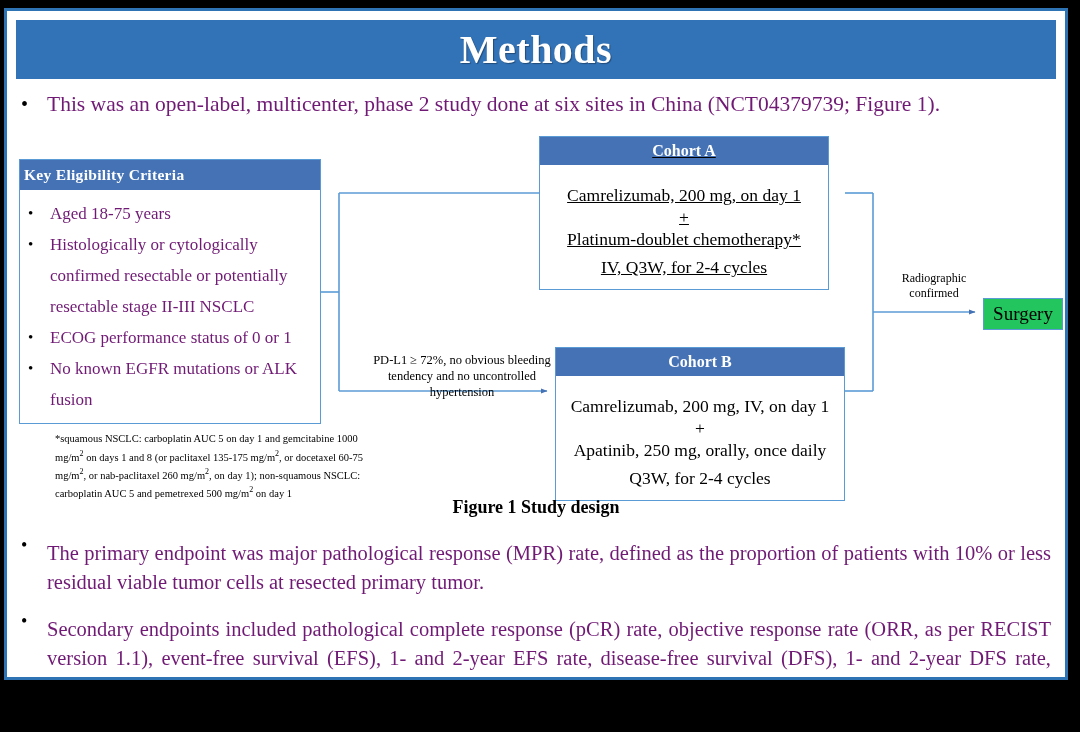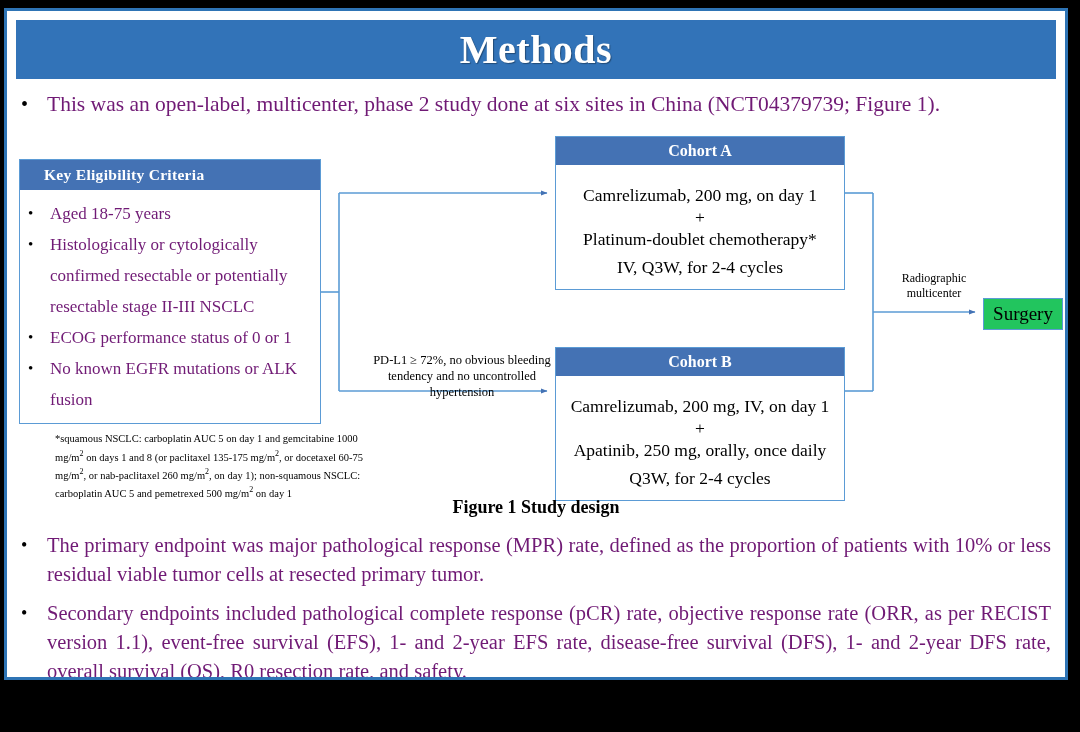--- a/index.html
+++ b/index.html
@@ -42,21 +42,21 @@
   
   #figure{position:absolute; left:0; top:118px; width:1058px; height:392px;}
 
   
   #elig-box{
     position:absolute; left:12px; top:30px; width:302px; height:265px;
     border:1px solid #5B9BD5; background:#fff; box-sizing:border-box;
   }
   #elig-header{
     height:30px; background:#4472B4; color:#fff;
-    display:flex; align-items:center; padding-left:24px;
+    display:flex; align-items:center; padding-left:4px;
     font-weight:bold; font-size:15.5px; letter-spacing:.3px;
   }
   #elig-list{padding:8px 6px 4px 8px;}
   #elig-list .bullet-row{margin:0;}
   #elig-list .bullet-dot{width:22px; font-size:15px; line-height:31px;}
   #elig-list .bullet-text{font-size:17px; line-height:31px;}
 
   
   #footnote{
     position:absolute; left:12px; top:303px; width:330px;
@@ -71,21 +71,21 @@
   }
   .cohort-header{
     height:28px; background:#4472B4; color:#fff;
     display:flex; align-items:center; justify-content:center;
     font-weight:bold; font-size:16px;
   }
   .cohort-body{
     padding:16px 4px 8px; text-align:center;
     font-size:17.5px; line-height:28px; color:#000;
   }
-  #cohort-a{left:548px; top:7px;}
+  #cohort-a{left:532px; top:7px;text-decoration:underline;}
   #cohort-b{left:548px; top:218px;}
 
   
   .conn-label{
     position:absolute; text-align:center;
     font-size:12.5px; line-height:16px; color:#000;
   }
   #label-top{left:372px; top:31px; width:160px;}
   #label-bottom{left:362px; top:223px; width:186px;}
   #label-radio{left:872px; top:142px; width:110px; font-size:12px; line-height:15px;}
@@ -104,21 +104,21 @@
   
   #caption{
     position:absolute; left:0; top:486px; width:1058px;
     text-align:center; font-weight:bold; font-size:18px; color:#000;
   }
 
   
   #bottom-bullets{position:absolute; left:14px; top:520px; width:1030px;}
   #bottom-bullets .blk{margin-bottom:10px;}
   #bottom-bullets .bullet-dot{font-size:18px; line-height:29px;}
-  #bottom-bullets .bullet-text{font-size:20.5px; line-height:29px; text-align:justify;}
+  #bottom-bullets .bullet-text{font-size:20.5px; line-height:29px; text-align:justify;margin-top:8px;}
 </style>
 </head>
 <body>
 
 <div id="slide">
 
   <div id="title-bar">
     <span id="title-text">Methods</span>
   </div>
 
@@ -192,21 +192,21 @@
       <div class="cohort-header">Cohort B</div>
       <div class="cohort-body">
         <div>Camrelizumab, 200 mg, IV, on day 1</div>
         <div style="line-height:16px;">+</div>
         <div>Apatinib, 250 mg, orally, once daily</div>
         <div>Q3W, for 2-4 cycles</div>
       </div>
     </div>
 
     <div id="label-bottom" class="conn-label">PD-L1 ≥ 72%, no obvious bleeding tendency and no uncontrolled  hypertension</div>
-    <div id="label-radio" class="conn-label">Radiographic multicenter</div>
+    <div id="label-radio" class="conn-label">Radiographic confirmed</div>
 
     <div id="surgery-box">Surgery</div>
   </div>
 
   <div id="caption">Figure 1 Study design</div>
 
   <div id="bottom-bullets">
     <div class="blk bullet-row">
       <span class="bullet-dot">•</span>
       <span class="bullet-text">The primary endpoint was major pathological response (MPR) rate, defined as the proportion of patients with 10% or less residual viable tumor cells at resected primary tumor.</span>

